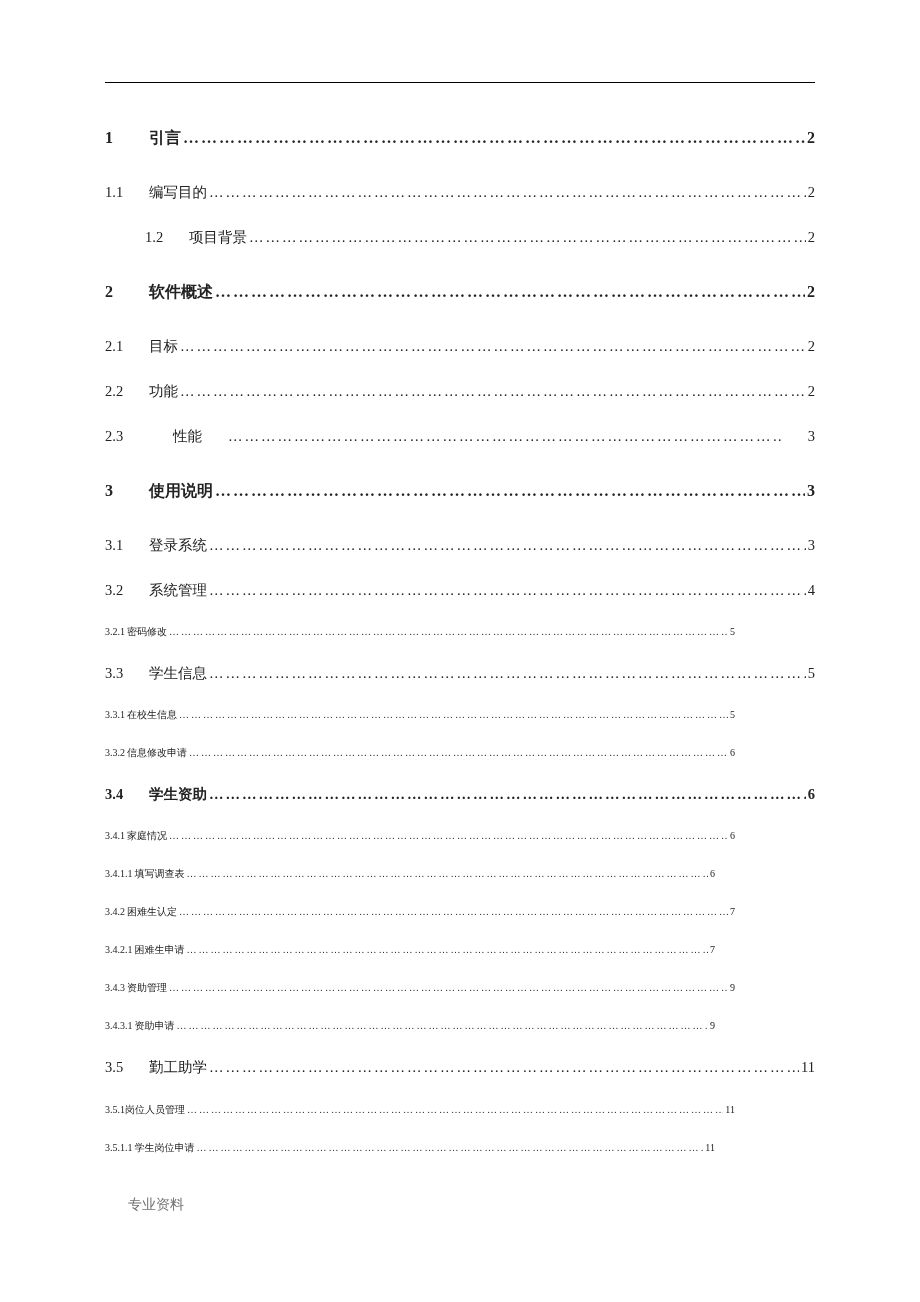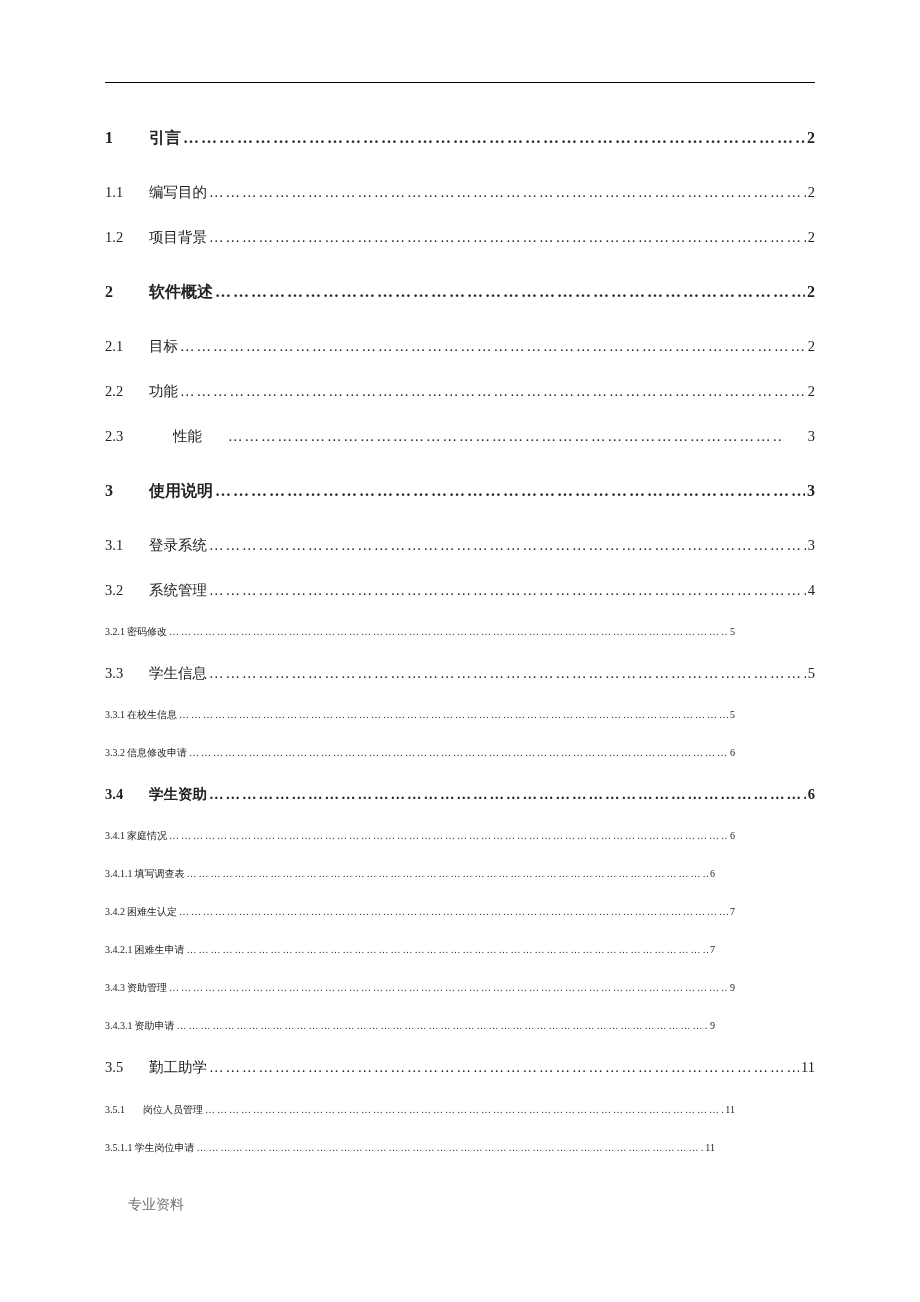--- a/index.html
+++ b/index.html
@@ -80,21 +80,21 @@
         <span class="label">引言</span>
         <span class="dots">……………………………………………………………………………………………………………………………………………………………………………………………………………………………………………………………………………………………………………………………………………………………………………………………………………………………………………………………………………………………………………………………………………………</span>
         <span class="pn">2</span>
       </div>
       <div class="row h2" style="padding-right: 0px;">
         <span class="num pad">1.1</span>
         <span class="label">编写目的</span>
         <span class="dots">……………………………………………………………………………………………………………………………………………………………………………………………………………………………………………………………………………………………………………………………………………………………………………………………………………………………………………………………………………………………………………………………………………………</span>
         <span class="pn">2</span>
       </div>
-      <div class="row h2" style="padding-right: 0px;">
+      <div class="row h2" style="padding-right: 0px; margin-left: 40px;">
         <span class="num pad">1.2</span>
         <span class="label">项目背景</span>
         <span class="dots">……………………………………………………………………………………………………………………………………………………………………………………………………………………………………………………………………………………………………………………………………………………………………………………………………………………………………………………………………………………………………………………………………………………</span>
         <span class="pn">2</span>
       </div>
       <div class="row h1" style="padding-right: 0px;">
         <span class="num pad">2</span>
         <span class="label">软件概述</span>
         <span class="dots">……………………………………………………………………………………………………………………………………………………………………………………………………………………………………………………………………………………………………………………………………………………………………………………………………………………………………………………………………………………………………………………………………………………</span>
         <span class="pn">2</span>
@@ -201,21 +201,21 @@
         <span class="dots">……………………………………………………………………………………………………………………………………………………………………………………………………………………………………………………………………………………………………………………………………………………………………………………………………………………………………………………………………………………………………………………………………………………</span>
         <span class="pn">9</span>
       </div>
       <div class="row h2" style="padding-right: 0px;">
         <span class="num pad">3.5</span>
         <span class="label">勤工助学</span>
         <span class="dots">……………………………………………………………………………………………………………………………………………………………………………………………………………………………………………………………………………………………………………………………………………………………………………………………………………………………………………………………………………………………………………………………………………………</span>
         <span class="pn">11</span>
       </div>
       <div class="row h3" style="padding-right: 80px;">
-        <span class="num" style="margin-right: 18px;">3.5.1</span>
+        <span class="num" style="margin-right: 0;">3.5.1</span>
         <span class="label">岗位人员管理</span>
         <span class="dots">……………………………………………………………………………………………………………………………………………………………………………………………………………………………………………………………………………………………………………………………………………………………………………………………………………………………………………………………………………………………………………………………………………………</span>
         <span class="pn">11</span>
       </div>
       <div class="row h4" style="padding-right: 100px; align-items: center;">
         <span class="num" style="margin-right: 2px;">3.5.1.1</span>
         <span class="label">学生岗位申请</span>
         <span class="dots">……………………………………………………………………………………………………………………………………………………………………………………………………………………………………………………………………………………………………………………………………………………………………………………………………………………………………………………………………………………………………………………………………………………</span>
         <span class="pn">11</span>
       </div>

